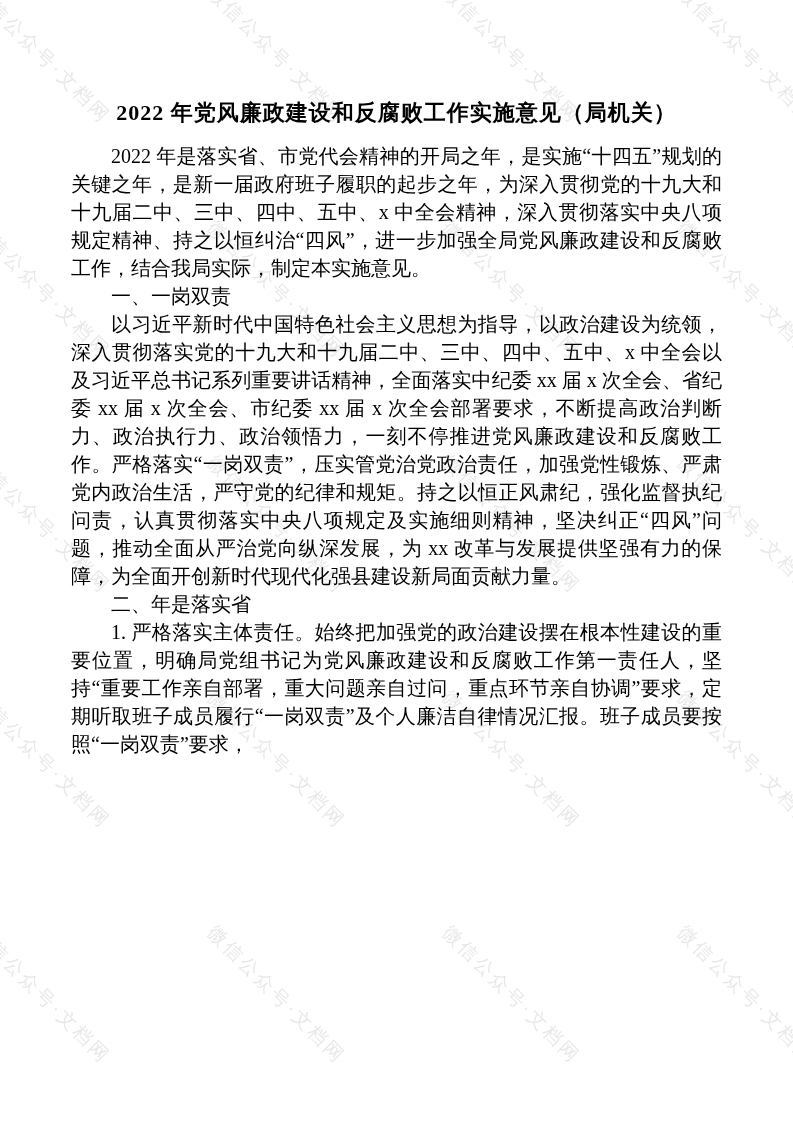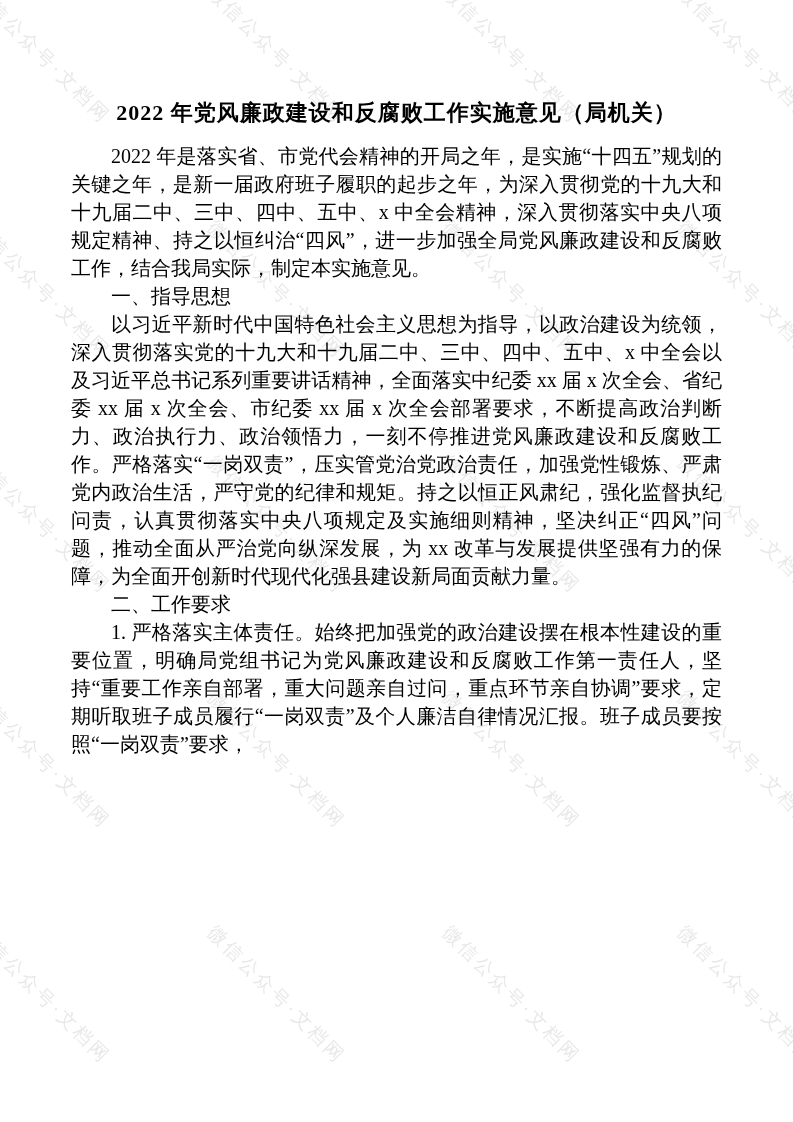--- a/index.html
+++ b/index.html
@@ -83,23 +83,23 @@
       <span class="wm" style="color: rgb(214, 214, 214); left: 220px; top: 920px;">微信公众号·文档网</span>
       <span class="wm" style="color: rgb(214, 214, 214); left: 455px; top: 920px;">微信公众号·文档网</span>
       <span class="wm" style="color: rgb(214, 214, 214); left: 690px; top: 920px;">微信公众号·文档网</span>
     </div>
 
   <div class="content">
     <h1 class="title">2022 年党风廉政建设和反腐败工作实施意见（局机关）</h1>
 
     <p class="para">2022 年是落实省、市党代会精神的开局之年，是实施“十四五”规划的关键之年，是新一届政府班子履职的起步之年，为深入贯彻党的十九大和十九届二中、三中、四中、五中、x 中全会精神，深入贯彻落实中央八项规定精神、持之以恒纠治“四风”，进一步加强全局党风廉政建设和反腐败工作，结合我局实际，制定本实施意见。</p>
 
-    <p class="para">一、指导思想</p>
+    <p class="para">一、一岗双责</p>
 
     <p class="para">以习近平新时代中国特色社会主义思想为指导，以政治建设为统领，深入贯彻落实党的十九大和十九届二中、三中、四中、五中、x 中全会以及习近平总书记系列重要讲话精神，全面落实中纪委 xx 届 x 次全会、省纪委 xx 届 x 次全会、市纪委 xx 届 x 次全会部署要求，不断提高政治判断力、政治执行力、政治领悟力，一刻不停推进党风廉政建设和反腐败工作。严格落实“一岗双责”，压实管党治党政治责任，加强党性锻炼、严肃党内政治生活，严守党的纪律和规矩。持之以恒正风肃纪，强化监督执纪问责，认真贯彻落实中央八项规定及实施细则精神，坚决纠正“四风”问题，推动全面从严治党向纵深发展，为 xx 改革与发展提供坚强有力的保障，为全面开创新时代现代化强县建设新局面贡献力量。</p>
 
-    <p class="para">二、工作要求</p>
+    <p class="para">二、年是落实省</p>
 
 
     <p class="para">1. 严格落实主体责任。始终把加强党的政治建设摆在根本性建设的重要位置，明确局党组书记为党风廉政建设和反腐败工作第一责任人，坚持“重要工作亲自部署，重大问题亲自过问，重点环节亲自协调”要求，定期听取班子成员履行“一岗双责”及个人廉洁自律情况汇报。班子成员要按照“一岗双责”要求，</p>
   </div>
 
 </div>
 
 </body></html>

